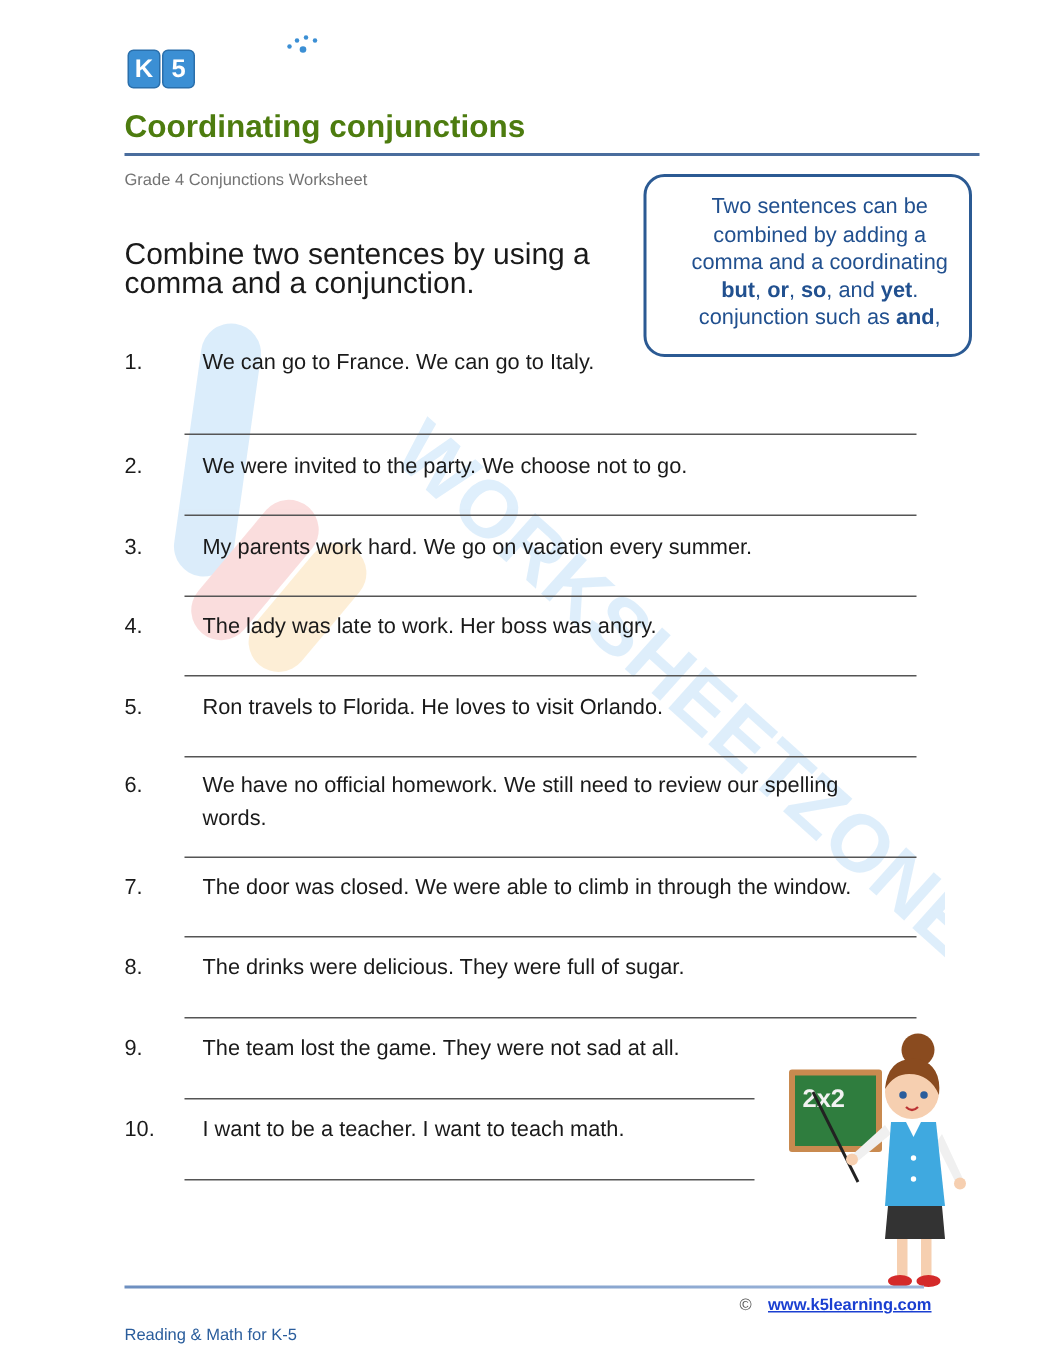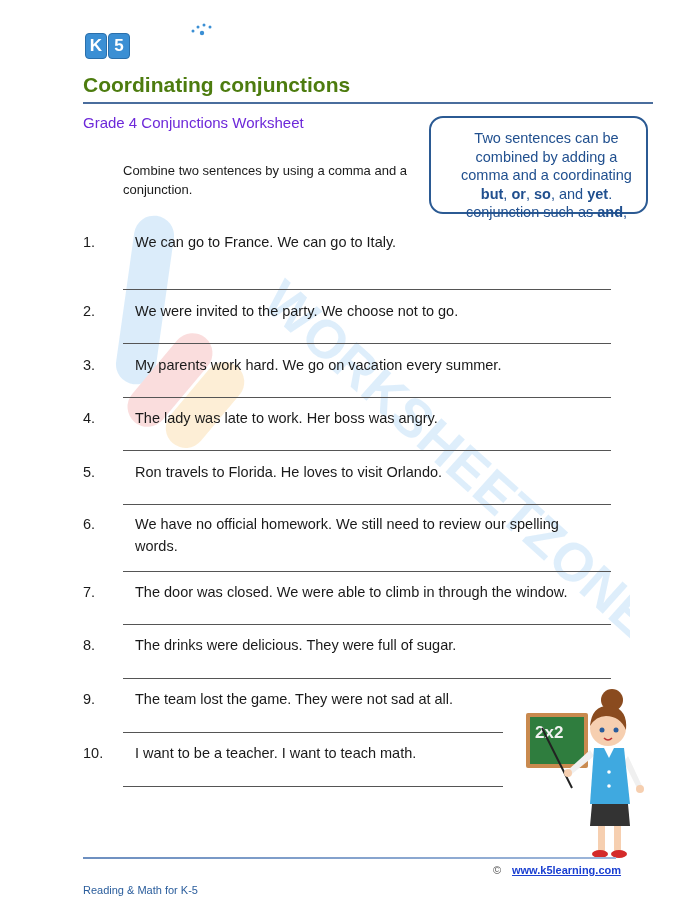--- a/index.html
+++ b/index.html
@@ -14,25 +14,25 @@
   .logo { left: 85px; top: 28px; height: 36px; display: flex; align-items: center; }
   .logo-k5 { display: flex; align-items: center; }
   .logo-k5 span { display: inline-block; width: 20px; height: 24px; line-height: 24px; text-align: center;
                   color: #fff; font-weight: bold; font-size: 17px; background: #3b8fd4;
                   border-radius: 4px; margin-right: 1px; border: 1px solid #2a6fab; }
   .logo-word { font-size: 26px; font-weight: bold; color: #4caf50; margin-left: 3px; letter-spacing: -0.5px; }
   .logo-dots { position: absolute; left: 102px; top: -6px; width: 30px; height: 14px; }
 
   .title { left: 83px; top: 73px; font-size: 21px; font-weight: bold; color: #4d7c0f; }
   .title-rule { left: 83px; top: 102px; width: 570px; height: 2px; background: #4a6d9d; }
-  .subtitle { left: 83px; top: 114px; font-size: 15px; color: #6d28d9; }
+  .subtitle { left: 83px; top: 114px; font-size: 11px; color: #737373; }
 
-  .instructions { left: 83px; top: 161px; width: 320px; font-size: 13px; line-height: 19px; color: #1a1a1a; margin-left: 40px; }
+  .instructions { left: 83px; top: 161px; width: 320px; font-size: 20px; line-height: 19px; color: #1a1a1a; }
 
-  .tipbox { left: 429px; top: 116px; width: 219px; height: 98px; border: 2px solid #2b5a93;
+  .tipbox { left: 429px; top: 116px; width: 219px; height: 122px; border: 2px solid #2b5a93;
             border-radius: 14px; box-sizing: border-box; text-align: center; color: #21508f;
             font-size: 14.5px; line-height: 18.5px; padding-top: 11px; padding-left: 16px; }
   .tipbox b { font-weight: bold; }
 
   .q { position: absolute; left: 83px; width: 540px; font-size: 14.5px; line-height: 22px; }
   .q-num { position: absolute; left: 0; top: 0; }
   .q-text { position: absolute; left: 52px; top: 0; width: 470px; }
   .ans { position: absolute; left: 123px; height: 0; border-top: 1px solid #555; }
 
   .footer-rule { left: 83px; top: 857px; width: 533px; height: 2px; background: linear-gradient(to right, #6d8fc0, #9db6da); }

